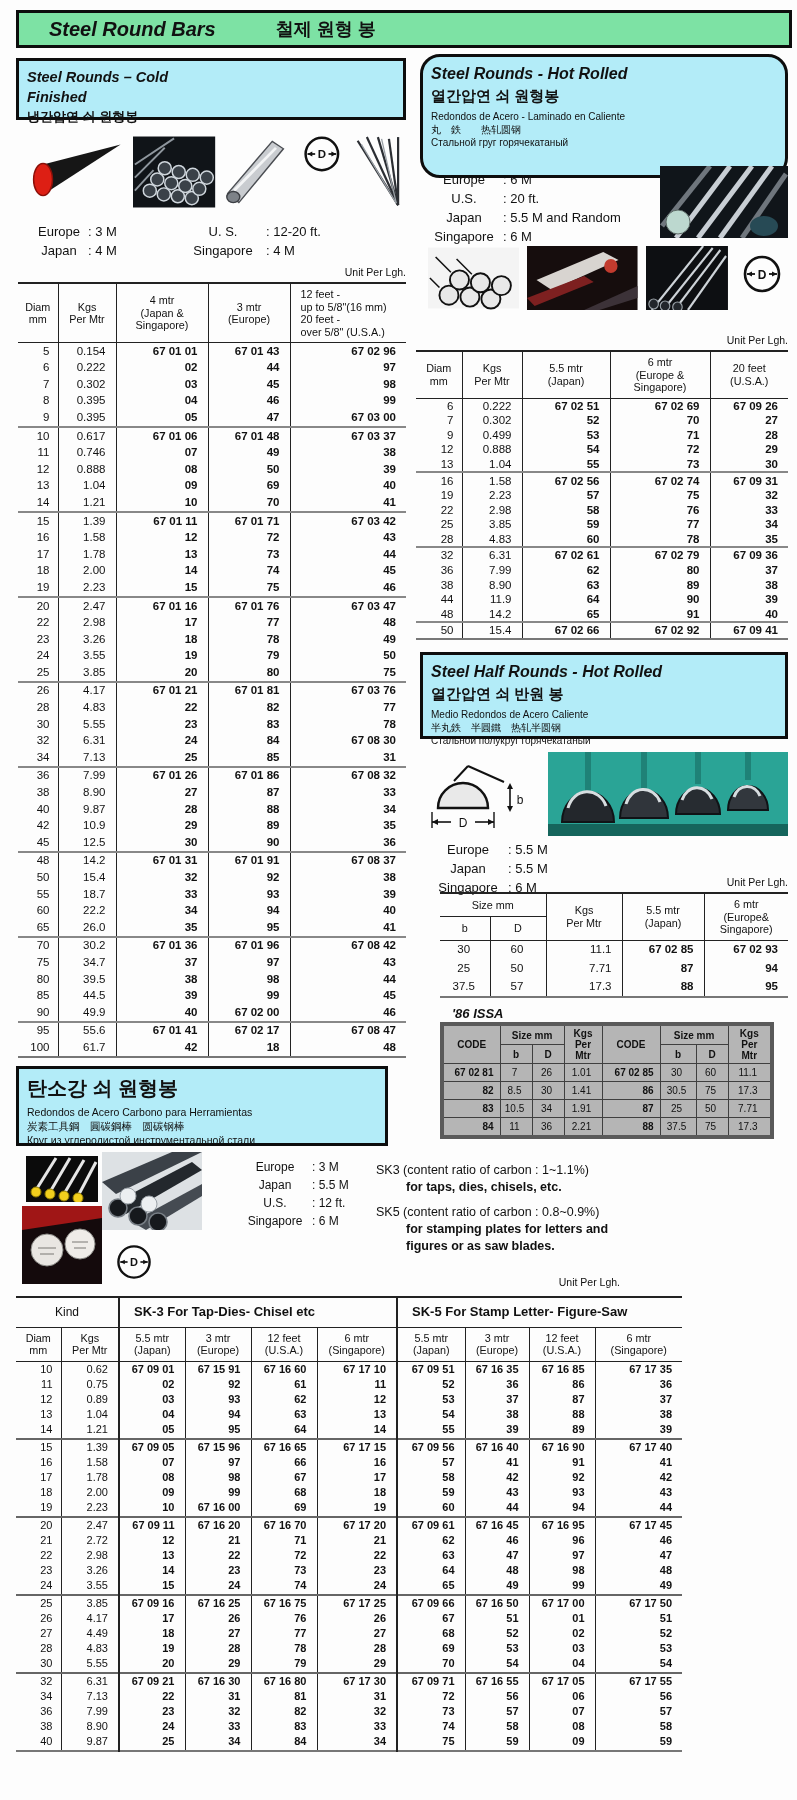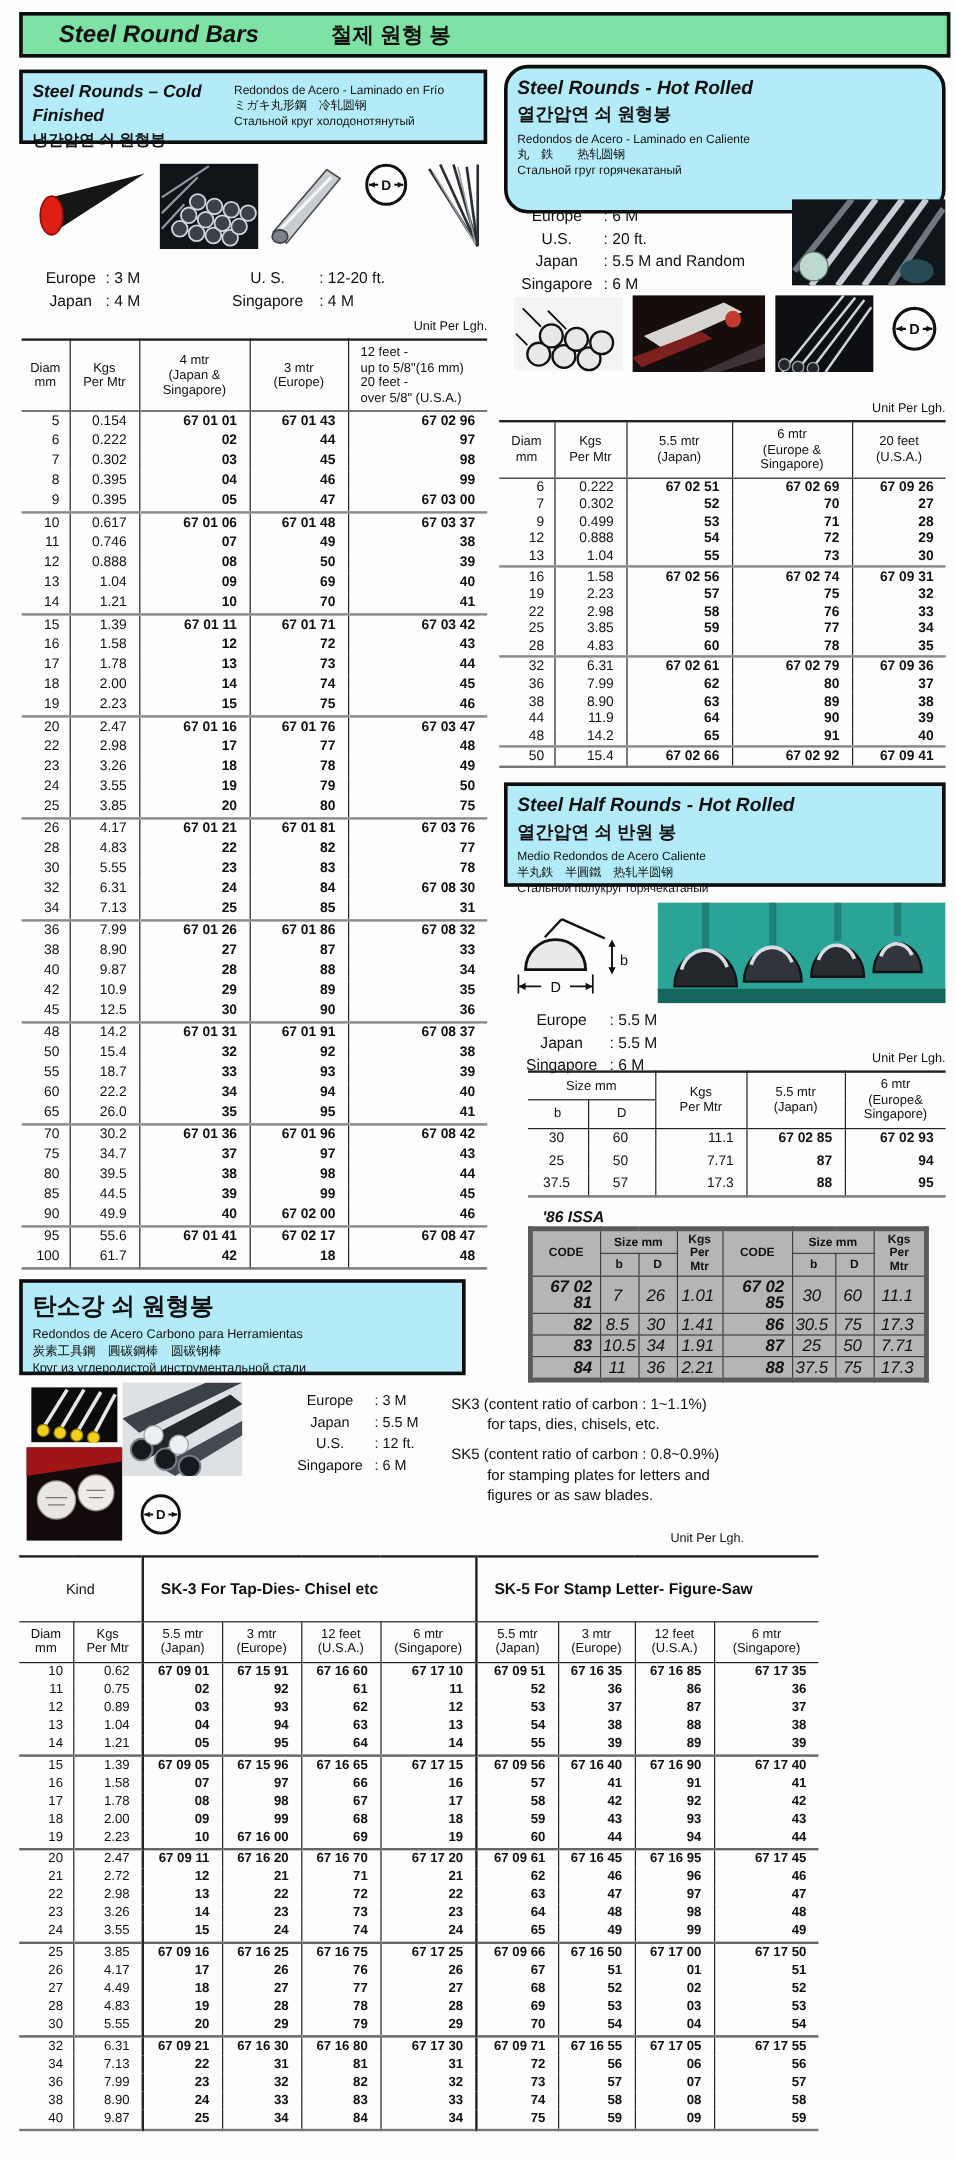--- a/index.html
+++ b/index.html
@@ -56,57 +56,52 @@
   .hot td{line-height:12.2px;padding-top:1.2px;padding-bottom:1.2px;}
 
   .half td{font-size:11.5px;line-height:13.5px;padding-top:2.5px;padding-bottom:2.5px;}
   .half td:nth-child(1),.half td:nth-child(2){text-align:center;padding-right:2px;}
   .half td:nth-child(n+4){font-weight:bold;}
 
   
   table.issa{border-collapse:collapse;table-layout:fixed;background:#b5b5b5;border:4px solid #5a5a5a;}
   .issa th,.issa td{border:1px solid #3f3f3f;}
   .issa th{font-weight:bold;font-size:10px;line-height:11px;padding:2px 1px;text-align:center;}
-  .issa td{font-size:14px;line-height:13px;padding:2px 5px 2px 2px;text-align:center;font-style:italic;}
+  .issa td{font-size:10px;line-height:13px;padding:2px 5px 2px 2px;text-align:center;}
   .issa td:nth-child(1),.issa td:nth-child(5){text-align:right;font-weight:bold;padding-right:6px;}
   .issa-label{font-size:13px;font-weight:bold;font-style:italic;}
 
   
-  .sk .kind-row th{font-size:12px;padding:20px 2px;border-bottom:1.5px solid #222;}
+  .sk .kind-row th{font-size:12px;padding:8px 2px;border-bottom:1.5px solid #222;}
   .sk .kind-row th.sk-title{font-size:13px;font-weight:bold;text-align:left;padding-left:14px;}
   .sk .kind-row th+th{border-left:2.5px solid #222;}
   .sk tr.sub th:nth-child(3),.sk tr.sub th:nth-child(7),
   .sk td:nth-child(3),.sk td:nth-child(7){border-left:2.5px solid #222;}
   .sk td{font-size:11px;line-height:13.2px;padding:1px 10px 1px 0;}
   .sk td:nth-child(n+3){font-weight:bold;}
   .sk tbody tr.group-start td{border-top:2px solid #666;}
 
   .notes{font-size:12.5px;line-height:17px;}
-  .notes .ind{padding-left:30px;}
+  .notes .ind{padding-left:30px;font-weight:bold;}
   .notes .blk{margin-bottom:8px;}
   .photo{display:block;}
   .imgrow{display:flex;align-items:center;gap:8px;}
 </style>
 </head>
 <body>
 
 <div class="abs banner" style="left:16px;top:10px;width:740px;height:32px;">
   <span class="banner-en">Steel Round Bars</span>
   <span class="banner-ko">철제 원형 봉</span>
 </div>
 
 <div class="abs infobox cold-box" style="left:16px;top:58px;width:390px;height:62px;">
   <div class="left">
     <div class="ib-title-en">Steel Rounds – Cold Finished</div>
     <div class="ib-title-ko">냉간압연 쇠 원형봉</div>
-  </div>
-  <div class="right">
-    <div class="ib-sub">Redondos de Acero - Laminado en Frío</div>
-    <div class="ib-sub">ミガキ丸形鋼　冷轧圆钢</div>
-    <div class="ib-sub">Стальной круг холодонотянутый</div>
   </div>
 </div>
 
 <div class="abs imgrow" style="left:26px;top:130px;width:376px;height:84px;">
   <svg class="photo" width="104" height="72" viewBox="0 0 105 72">
     <polygon points="18,28 100,7 18,60" fill="#161616"></polygon>
     <ellipse cx="18" cy="44" rx="10" ry="17" fill="#dd1f14" stroke="#8a0f08" stroke-width="1.5"></ellipse>
   </svg>
   <svg class="photo" width="86" height="76" viewBox="0 0 88 76">
     <rect width="88" height="76" fill="#101418"></rect>

